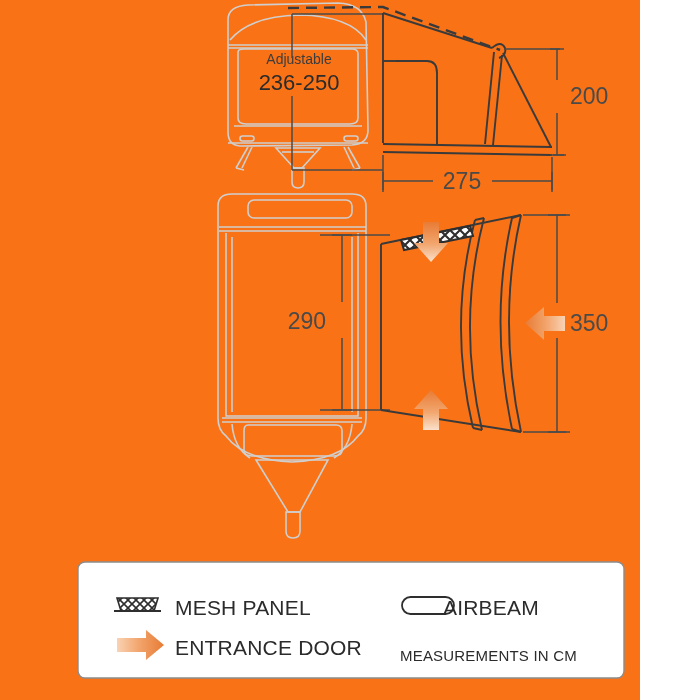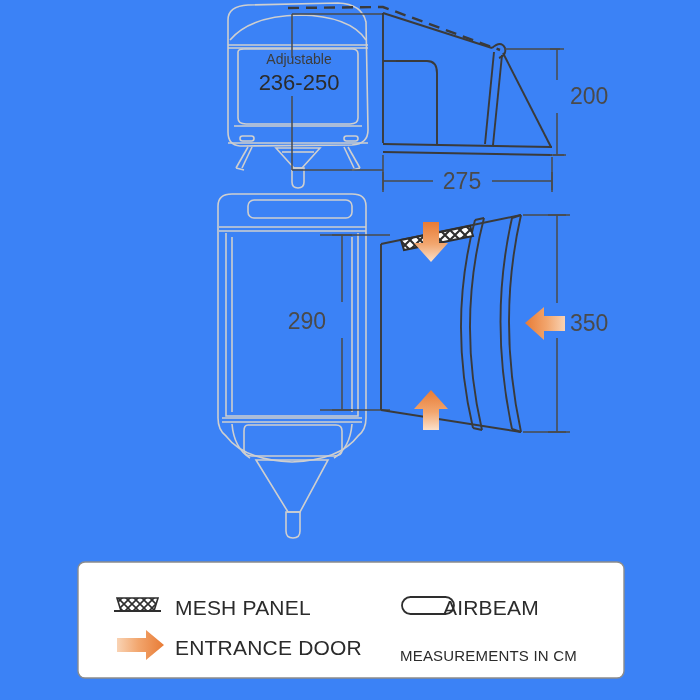--- a/index.html
+++ b/index.html
@@ -6,23 +6,23 @@
   html, body {
     margin: 0;
     padding: 0;
     background: #ffffff;
   }
   body {
     font-family: "Liberation Sans", sans-serif;
   }
   #stage {
     position: relative;
-    width: 700px;
+    width: 640px;
     height: 700px;
-    background: #3b82f6;
+    background: #f97316;
     overflow: hidden;
   }
   #diagram-svg {
     position: absolute;
     top: 0;
     left: 0;
     width: 700px;
     height: 700px;
   }
   .dim-text {

